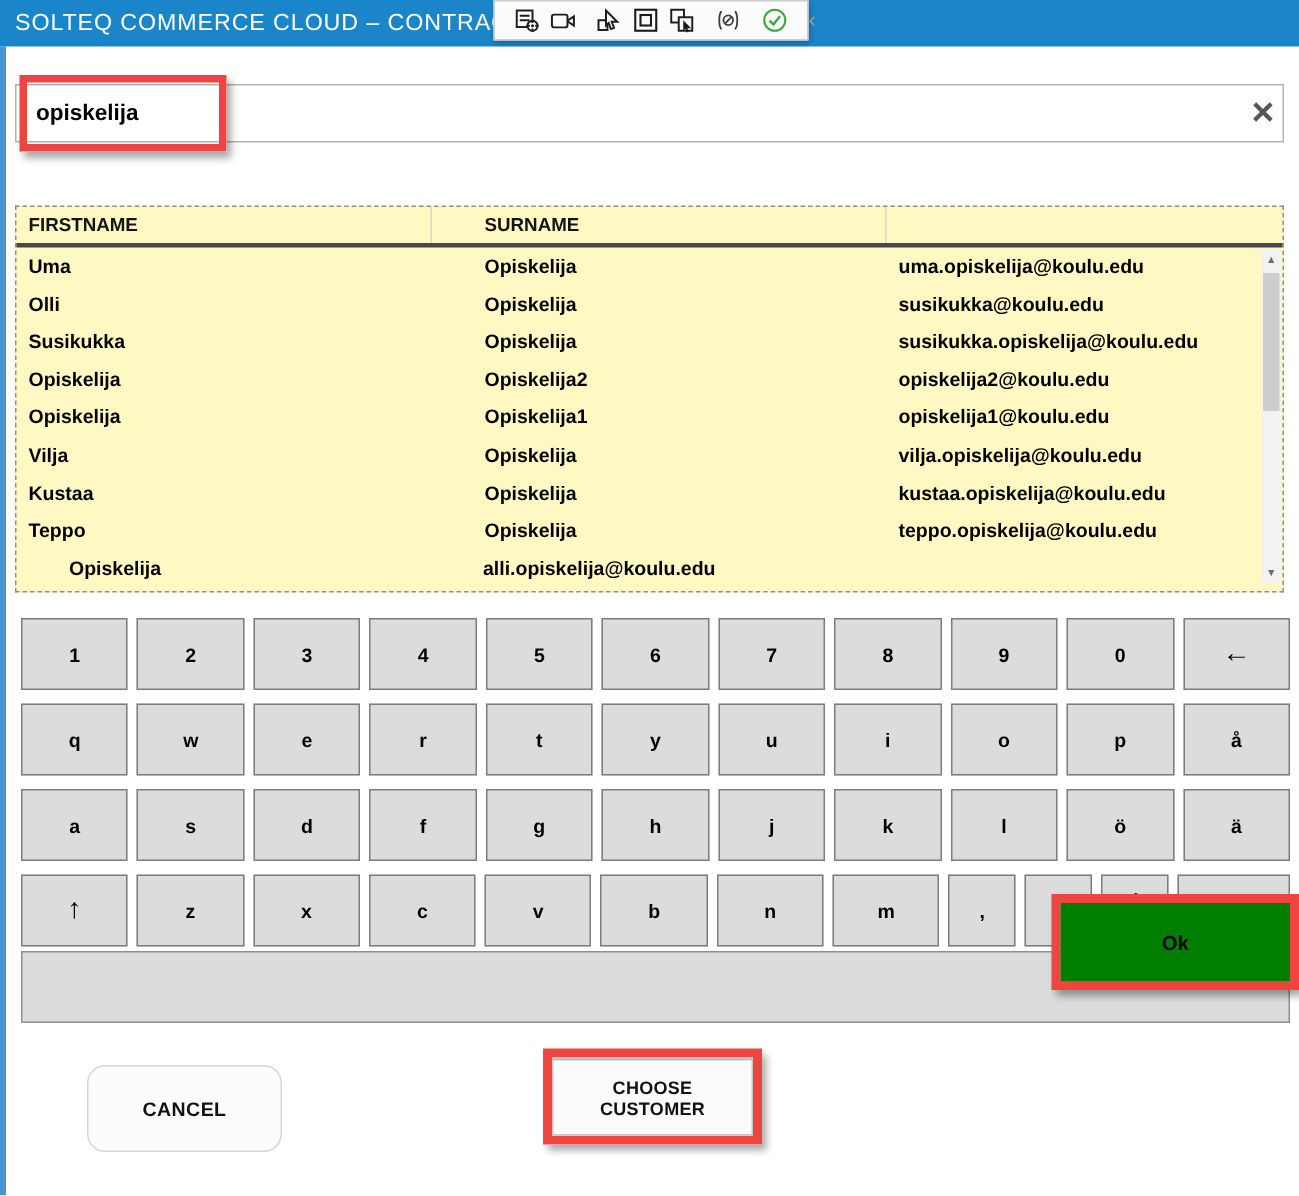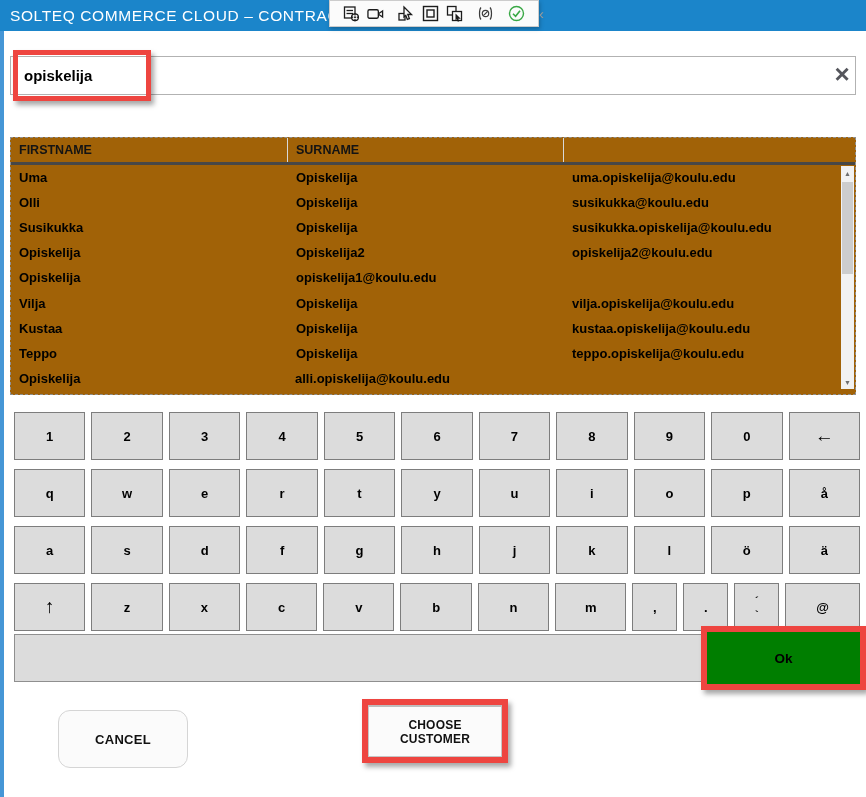--- a/index.html
+++ b/index.html
@@ -36,32 +36,32 @@
   .search-clear{
     position:absolute;left:831px;top:58px;width:22px;height:32px;
     font-size:26px;font-weight:700;color:#55565c;line-height:32px;text-align:center;cursor:pointer;
   }
   
   .annotation{
     position:absolute;border:5px solid #ee4540;box-sizing:border-box;
     box-shadow:3px 4px 5px rgba(0,0,0,.35);pointer-events:none;z-index:6;
   }
   .ann-search{left:13px;top:50px;width:138px;height:51px;}
-  .ann-ok{left:701px;top:626px;width:165px;height:64px;border-width:6px;padding:0;pointer-events:auto;}
+  .ann-ok{left:701px;top:596px;width:165px;height:64px;border-width:6px;padding:0;pointer-events:auto;}
   .ann-choose{left:362px;top:699px;width:146px;height:64px;border-width:6px;pointer-events:auto;}
 
   
   .table{
     position:absolute;left:10px;top:137px;width:846px;height:258px;box-sizing:border-box;
-    border:1px dashed #8f8f8f;background:#a16207;
+    border:1px dashed #8f8f8f;background:#fef9c3;
   }
   .thead{display:flex;height:27px;border-bottom:3px solid #474747;box-sizing:border-box;}
   .th{display:flex;align-items:center;box-sizing:border-box;padding-left:8px;
       font-size:12.5px;font-weight:700;color:#141414;cursor:pointer;}
-  .w1{width:277px;} .w2{width:276px;} .w3{flex:1;}
+  .w1{width:277px;} .w2{width:276px;margin-left:27px;} .w3{flex:1;}
   .th.w1,.th.w2{border-right:1px solid #d8d8d8;}
   .tbody{position:relative;height:226px;overflow:hidden;}
   .tr{display:flex;align-items:center;height:25.1px;cursor:pointer;justify-content:center;}
   .td{box-sizing:border-box;padding-left:8px;font-size:13px;font-weight:700;color:#000;white-space:nowrap;overflow:hidden;}
   
   .vscroll{position:absolute;top:1px;right:1px;width:13px;height:223px;background:#f2f2f2;}
   .vs-btn{position:absolute;left:0;width:13px;height:14px;color:#6e6e6e;font-size:7px;
           display:flex;align-items:center;justify-content:center;cursor:pointer;}
   .vs-up{top:0;} .vs-down{bottom:0;}
   .vs-thumb{position:absolute;left:1px;top:16px;width:11px;height:92px;background:#cdcdcd;cursor:pointer;}
@@ -197,20 +197,21 @@
       <div class="td w2">Opiskelija</div>
       <div class="td w3">susikukka.opiskelija@koulu.edu</div>
     </div>
     <div class="tr">
       <div class="td w1">Opiskelija</div>
       <div class="td w2">Opiskelija2</div>
       <div class="td w3">opiskelija2@koulu.edu</div>
     </div>
     <div class="tr">
       <div class="td w1">Opiskelija</div>
+      <div class="td w2">Opiskelija1</div>
       <div class="td w3">opiskelija1@koulu.edu</div>
     </div>
     <div class="tr">
       <div class="td w1">Vilja</div>
       <div class="td w2">Opiskelija</div>
       <div class="td w3">vilja.opiskelija@koulu.edu</div>
     </div>
     <div class="tr">
       <div class="td w1">Kustaa</div>
       <div class="td w2">Opiskelija</div>

